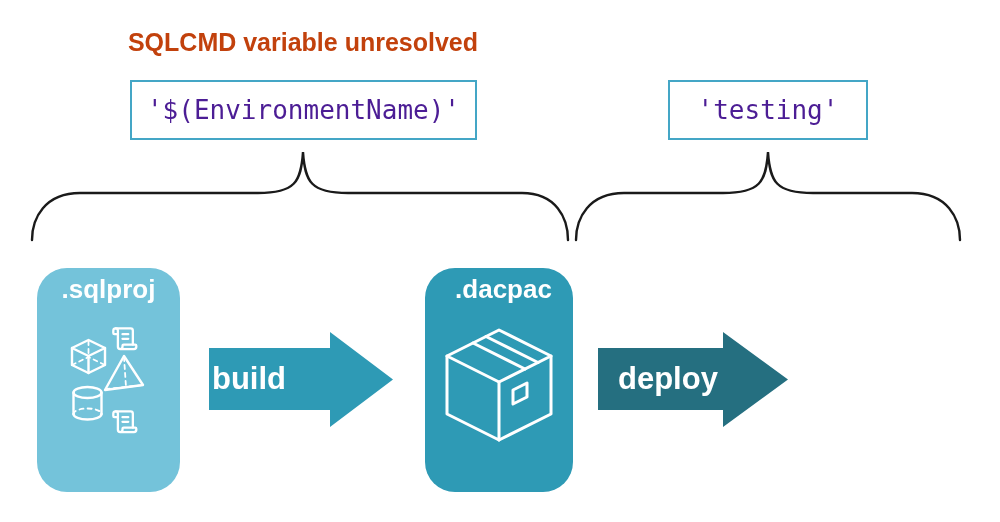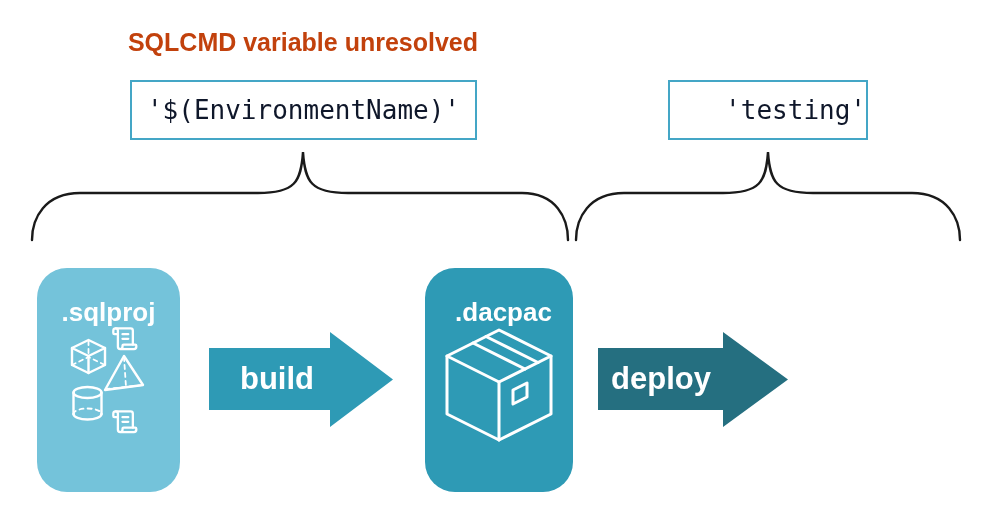--- a/index.html
+++ b/index.html
@@ -11,48 +11,48 @@
     position:absolute;top:28px;font-size:25px;font-weight:700;color:#c2410c;
     text-align:center;letter-spacing:0;
   }
   .heading-left{left:120px;width:366px;}
   .heading-right{left:568px;width:400px;}
   .codebox{
     position:absolute;top:80px;height:60px;border:2px solid #44A6C6;background:#ffffff;
     display:flex;align-items:center;justify-content:center;box-sizing:border-box;
   }
   .codebox-left{left:130px;width:347px;}
-  .codebox-right{left:668px;width:200px;justify-content:flex-end;}
+  .codebox-right{left:668px;width:200px;}
   .code{
     font-family:"DejaVu Sans Mono","Liberation Mono",monospace;
-    font-size:26px;color:#0f172a;white-space:pre;
+    font-size:26px;color:#4c1d95;white-space:pre;
   }
   .braces{position:absolute;left:0;top:140px;width:1000px;height:110px;}
   .brace-path{fill:none;stroke:#1a1a1a;stroke-width:2.4;stroke-linecap:round;}
   .card{
     position:absolute;top:268px;height:224px;border-radius:30px;box-sizing:border-box;
   }
   .card-sqlproj{left:37px;width:143px;background:#74C3DA;}
   .card-dacpac{left:425px;width:148px;background:#2E9AB5;padding-left:9px;}
   .card-database{left:820px;width:140px;background:#256F80;}
   .card-label{
-    margin-top:29px;text-align:center;color:#ffffff;font-size:26px;font-weight:700;
+    margin-top:6px;text-align:center;color:#ffffff;font-size:26px;font-weight:700;
   }
   .card-icons{position:absolute;left:0;top:0;width:100%;height:100%;}
   .icon-stroke{fill:none;stroke:#ffffff;stroke-linecap:round;stroke-linejoin:round;}
   .icon-dash{stroke-dasharray:4 4;}
   .arrow-svg{position:absolute;top:330px;height:100px;}
   .arrow-build{left:207px;width:188px;}
   .arrow-deploy{left:596px;width:196px;}
   .arrow-label{
-    position:absolute;top:361px;text-align:center;color:#ffffff;
+    position:absolute;top:361px;text-align:left;color:#ffffff;
     font-size:31px;font-weight:700;line-height:36px;
   }
   .arrow-label-build{left:212px;width:130px;}
-  .arrow-label-deploy{left:570px;width:150px;padding-left:16px;}
+  .arrow-label-deploy{left:602px;width:150px;padding-left:16px;}
 </style>
 </head>
 <body>
 
 <div class="canvas">
 
   <div class="heading heading-left">SQLCMD variable unresolved</div>
 
   <div class="codebox codebox-left">
     <span class="code">'$(EnvironmentName)'</span>

